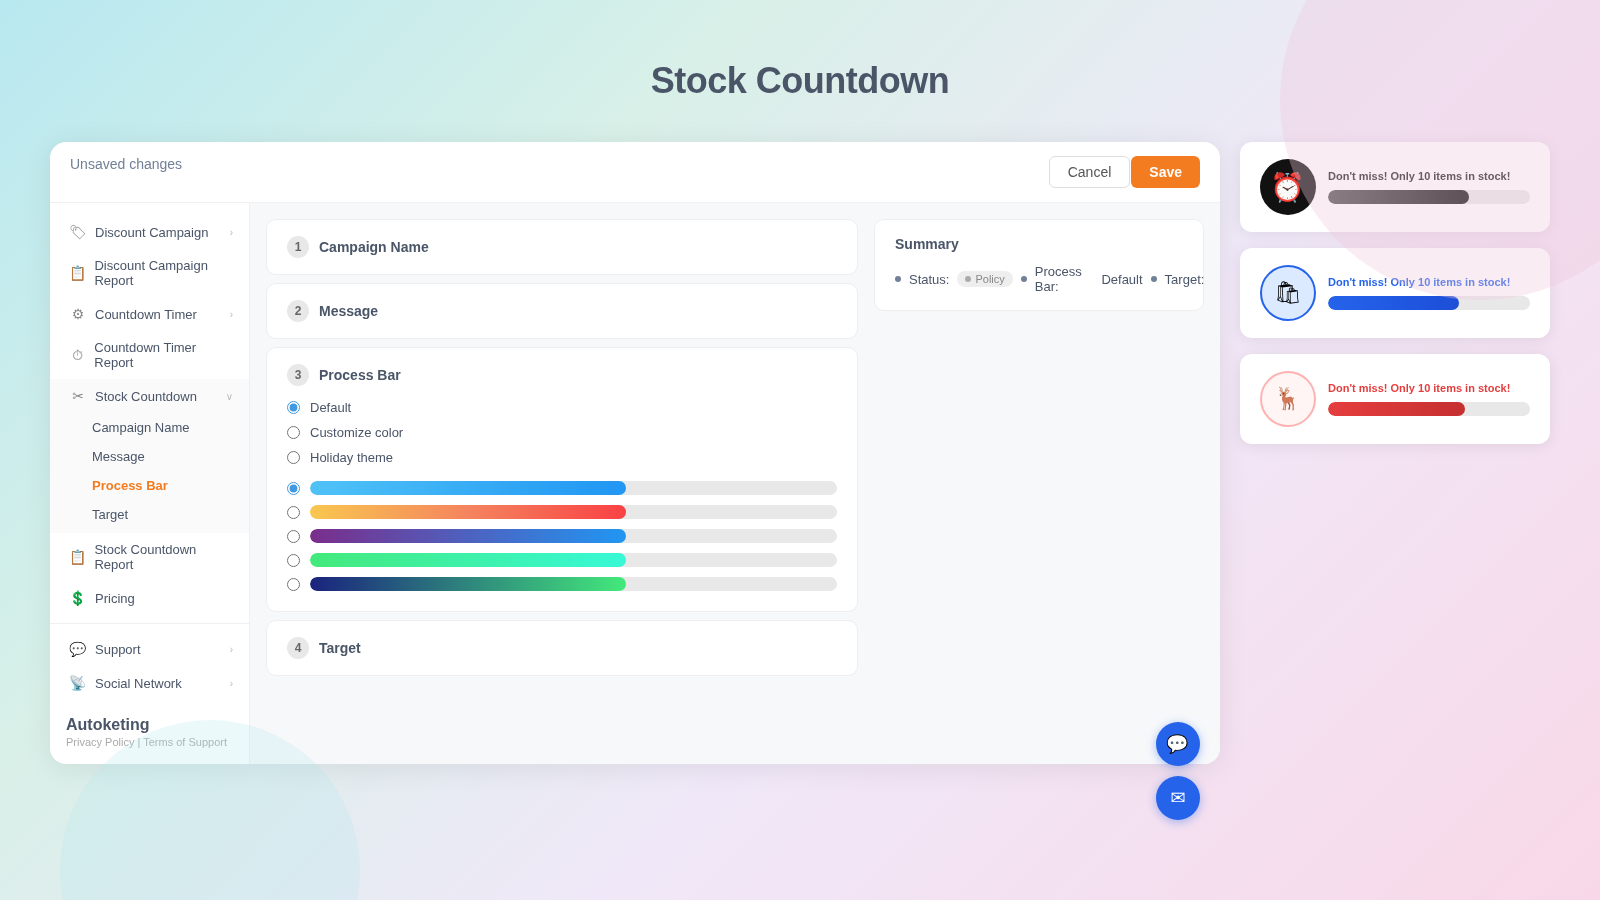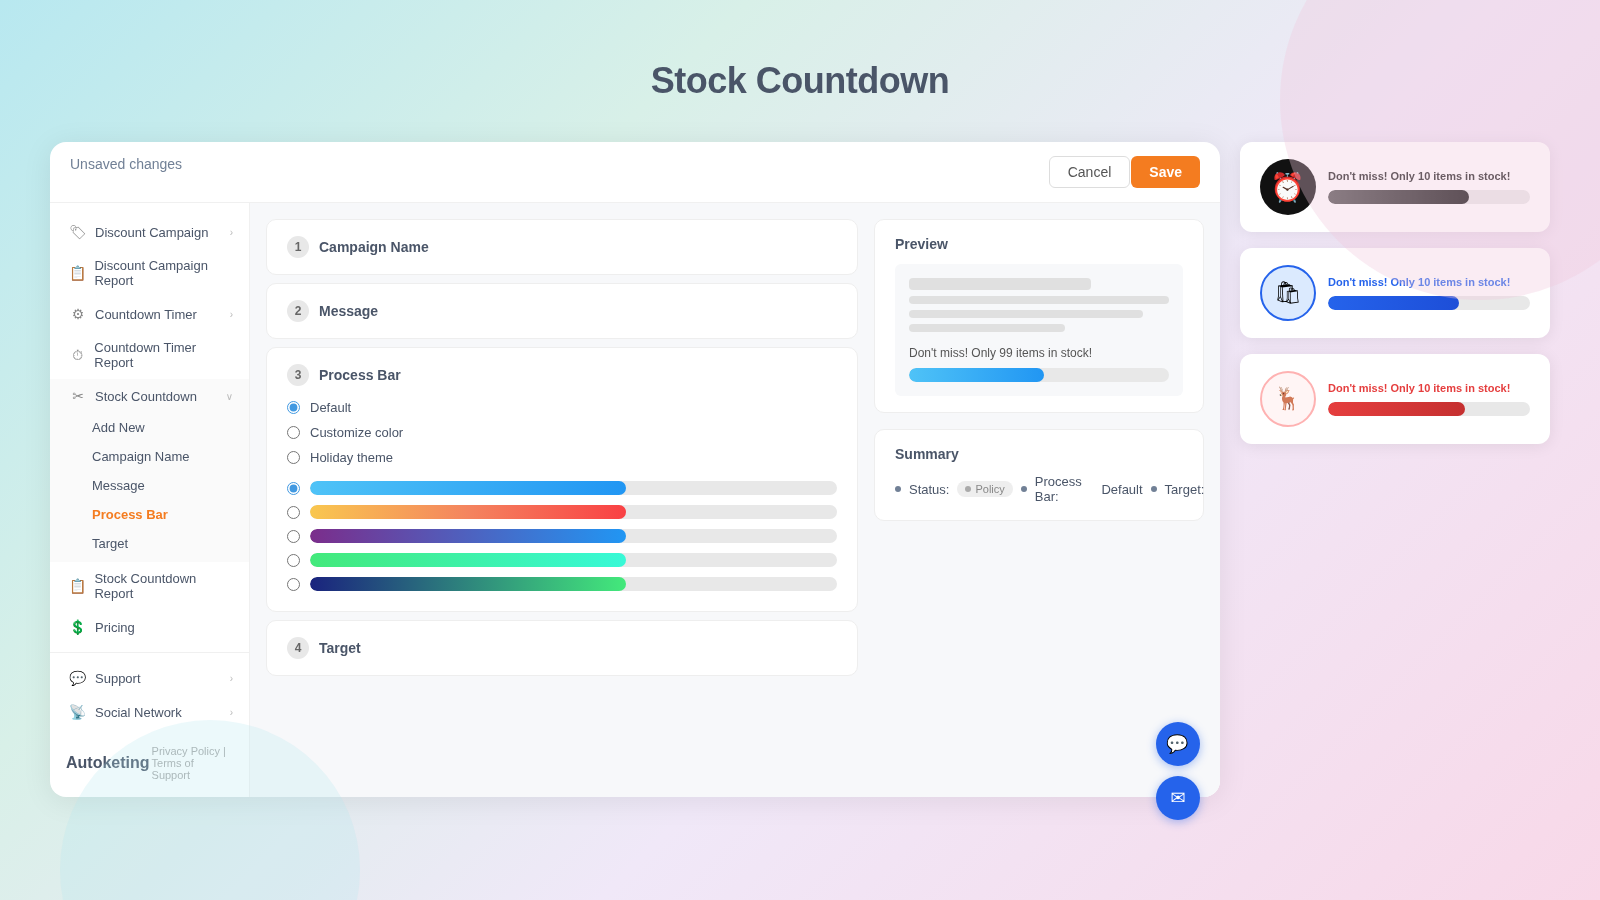--- a/index.html
+++ b/index.html
@@ -362,23 +362,22 @@
       cursor: pointer;
       display: flex;
       align-items: center;
       justify-content: center;
       font-size: 18px;
       box-shadow: 0 2px 10px rgba(37,99,235,0.4);
     }
     .sidebar-logo {
       padding: 16px 16px 4px;
       display: flex;
-      flex-direction: row;
+      flex-direction: column;
       gap: 2px;
-      align-items: center;
     }
     .logo-text {
       font-size: 16px;
       font-weight: 700;
       color: #4a5568;
     }
     .logo-links {
       font-size: 11px;
       color: #aaa;
     }
@@ -461,21 +460,20 @@
 
         <div class="sidebar-section-open">
           <div class="sidebar-item">
             <div class="sidebar-item-inner">
               <span class="sidebar-icon">✂</span>
               <span>Stock Countdown</span>
             </div>
             <span class="chevron">∨</span>
           </div>
           <div class="sidebar-sub">
-            <div class="sidebar-sub-item">Add New</div>
             <div class="sidebar-sub-item">Campaign Name</div>
             <div class="sidebar-sub-item">Message</div>
             <div class="sidebar-sub-item active">Process Bar</div>
             <div class="sidebar-sub-item">Target</div>
           </div>
         </div>
 
         <div class="sidebar-item">
           <div class="sidebar-item-inner">
             <span class="sidebar-icon">📋</span>
@@ -591,35 +589,20 @@
           <div class="section-card">
             <div class="section-header">
               <span class="section-number">4</span>
               <span class="section-title">Target</span>
             </div>
           </div>
         </div>
 
         <div class="right-panel">
 
-          <div class="preview-card">
-            <div class="preview-title">Preview</div>
-            <div class="preview-mockup">
-              <div class="preview-lines">
-                <div class="preview-line" style="width:70%;height:12px;"></div>
-                <div class="preview-line" style="width:100%;height:8px;"></div>
-                <div class="preview-line" style="width:90%;height:8px;"></div>
-                <div class="preview-line" style="width:60%;height:8px;"></div>
-              </div>
-              <div class="preview-text">Don't miss! Only 99 items in stock!</div>
-              <div class="preview-bar-container">
-                <div class="preview-bar-fill"></div>
-              </div>
-            </div>
-          </div>
 
           <div class="summary-card">
             <div class="summary-title">Summary</div>
             <div class="summary-list">
               <div class="summary-item">
                 <div class="bullet"></div>
                 <span>Status:</span>
                 <span class="badge-unsaved">
                   <span class="badge-dot"></span>
                   <span>Policy</span>

